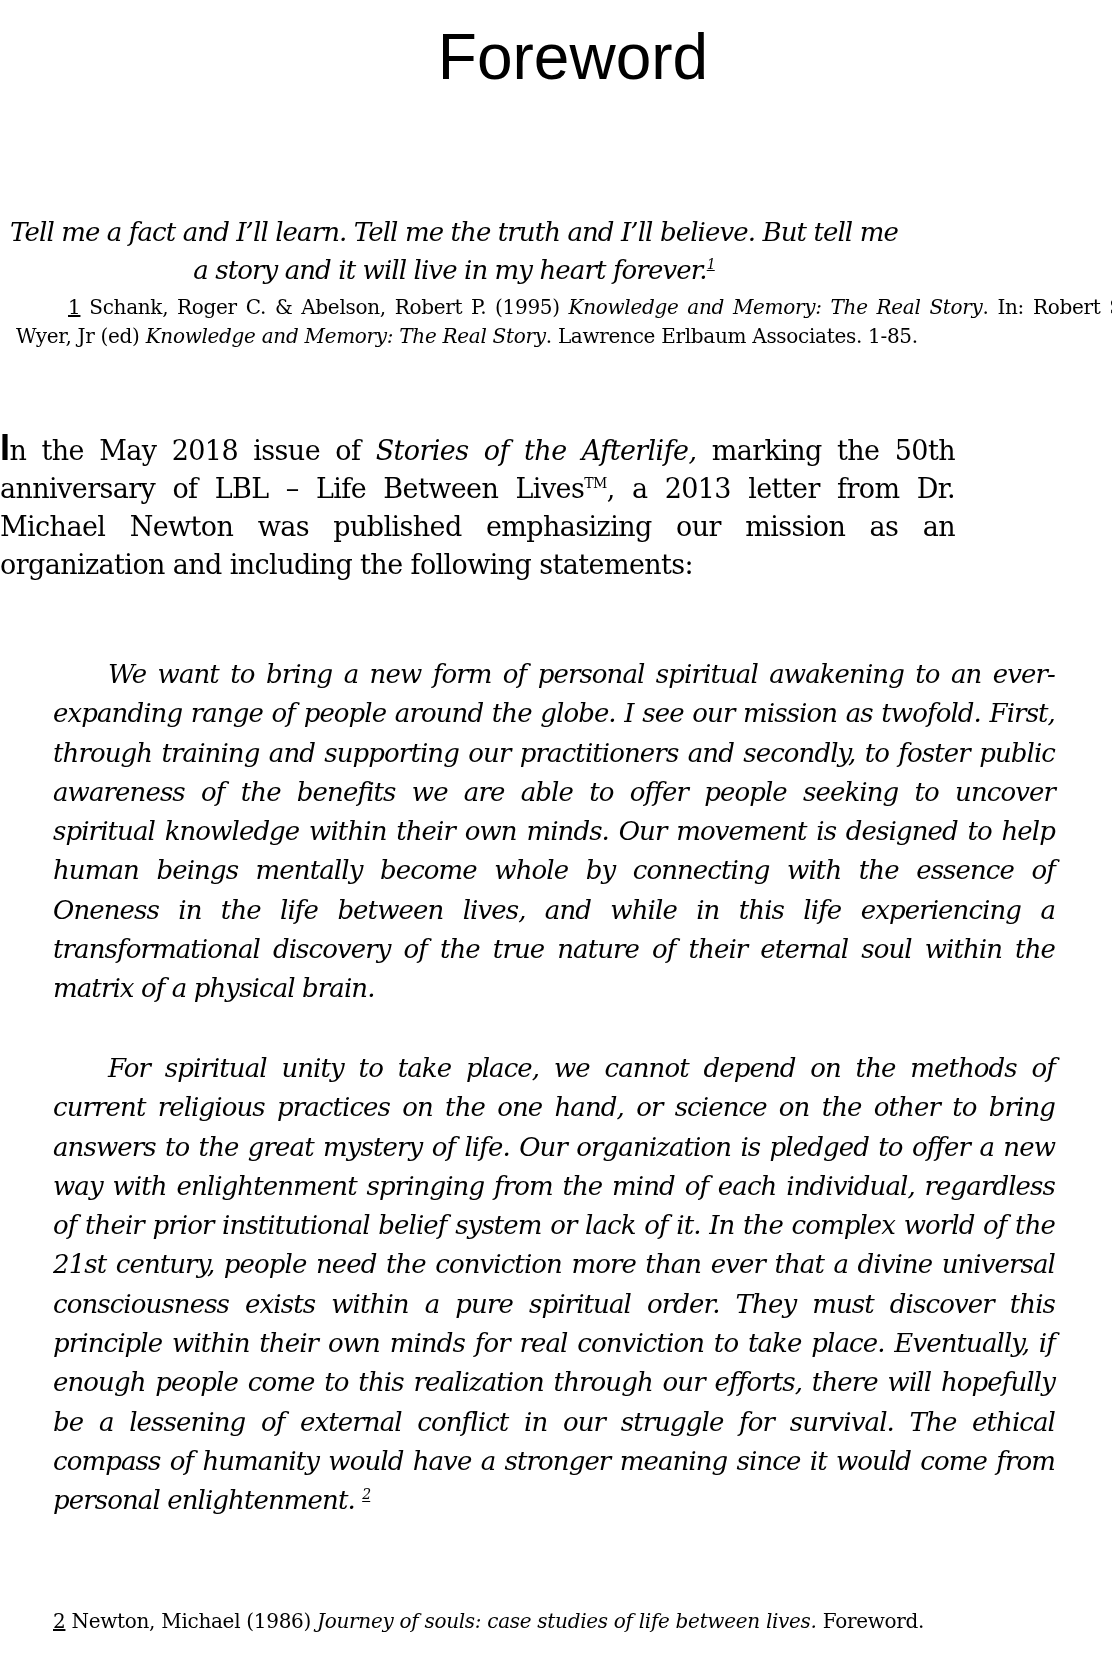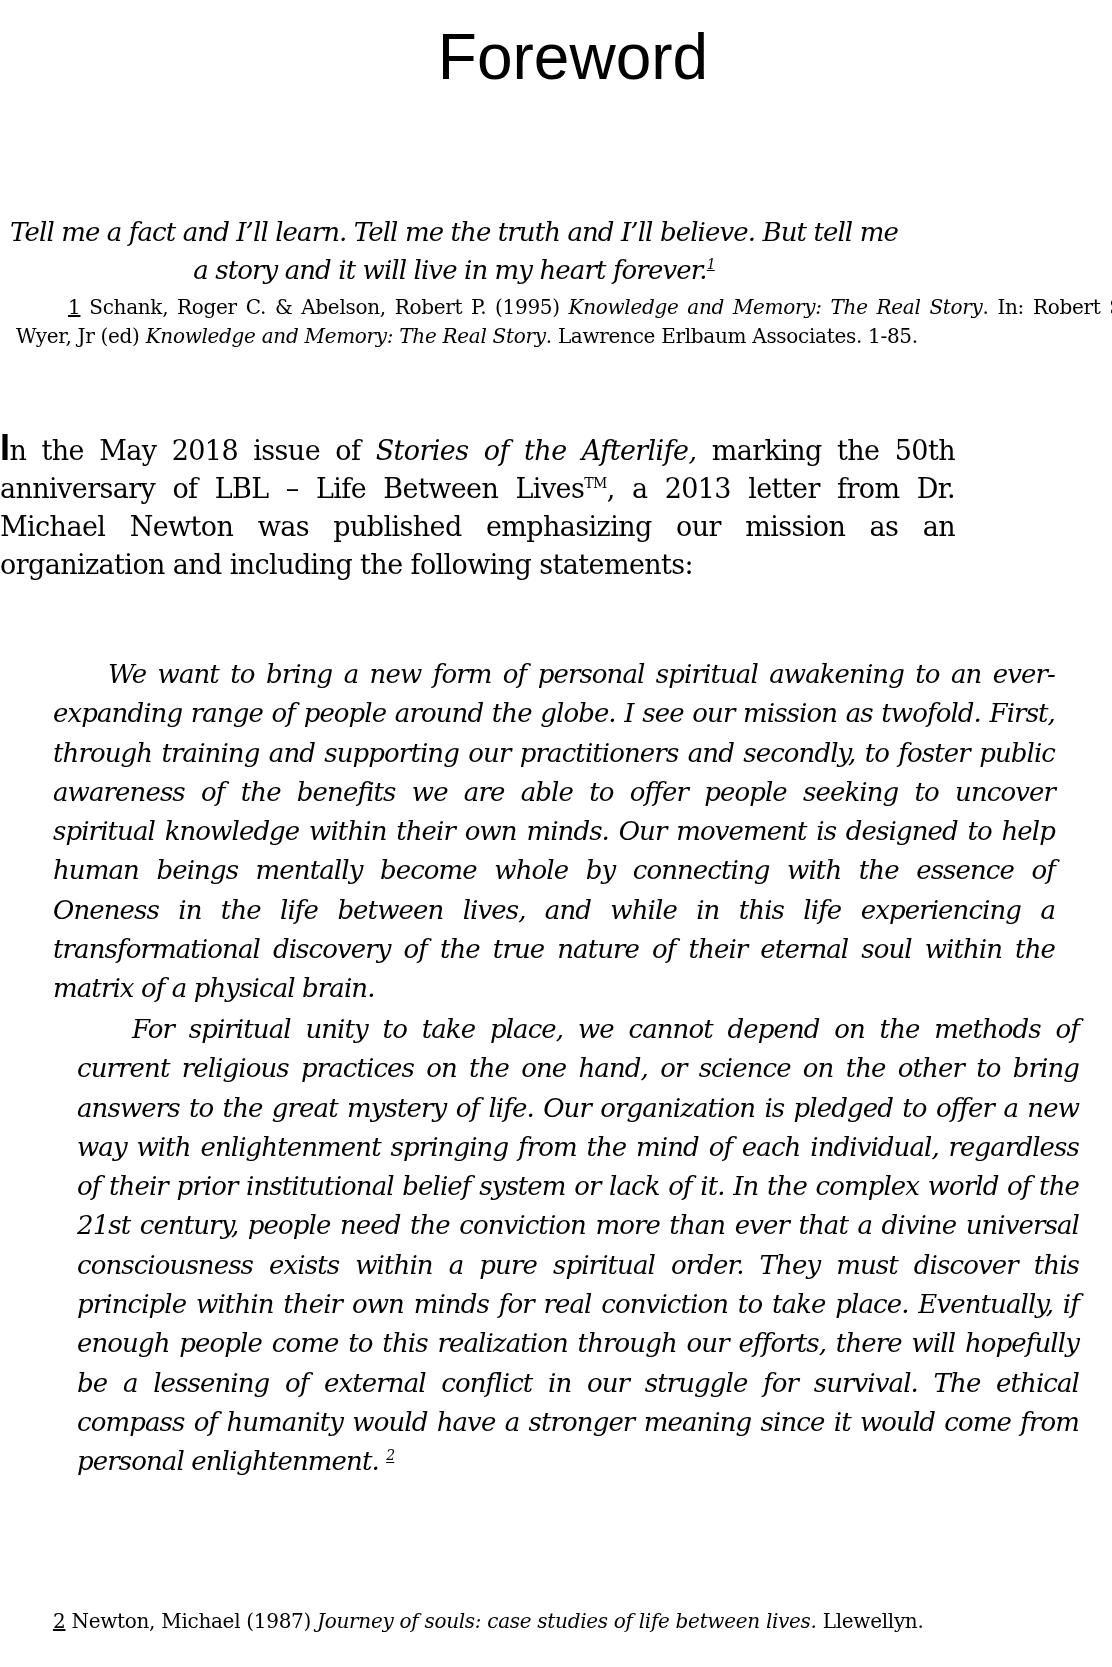--- a/index.html
+++ b/index.html
@@ -97,21 +97,21 @@
       font-family: "DejaVu Serif", serif;
       font-style: italic;
       font-size: 26px;
       line-height: 39.3px;
       text-align: justify;
       text-indent: 55px;
       letter-spacing: -0.9px;
       margin: 0;
     }
     .quote-1 { top: 655px; font-style: italic; }
-    .quote-2 { top: 1010px; margin-left: 24px; }
+    .quote-2 { top: 1049px; }
     .footnote-2 {
       position: absolute;
       top: 1606px;
       left: 53px;
       width: 1050px;
       font-family: "DejaVu Serif", serif;
       font-size: 20px;
       line-height: 30px;
       letter-spacing: -0.3px;
       margin: 0;
@@ -125,13 +125,13 @@
 <p class="epigraph"><span>Tell me a fact and I’ll learn. Tell me the truth and I’ll believe. But tell me a story and it will live in my heart forever.</span><sup><a class="fn-ref">1</a></sup></p>
 
 <p class="footnote-1"><span class="fn-num">1</span><span> Schank, Roger C. &amp; Abelson, Robert P. (1995) </span><em>Knowledge and Memory: The Real Story</em><span>. In: Robert S. Wyer, Jr (ed) </span><em>Knowledge and Memory: The Real Story</em><span>. Lawrence Erlbaum Associates. 1-85.</span></p>
 
 <p class="intro"><span class="drop-cap">I</span><span>n the May 2018 issue of </span><em>Stories of the Afterlife,</em><span> marking the 50th anniversary of LBL – Life Between Lives</span><span class="tm">TM</span><span>, a 2013 letter from Dr. Michael Newton was published emphasizing our mission as an organization and including the following statements:</span></p>
 
 <p class="quote quote-1">We want to bring a new form of personal spiritual awakening to an ever-expanding range of people around the globe. I see our mission as twofold. First, through training and supporting our practitioners and secondly, to foster public awareness of the benefits we are able to offer people seeking to uncover spiritual knowledge within their own minds. Our movement is designed to help human beings mentally become whole by connecting with the essence of Oneness in the life between lives, and while in this life experiencing a transformational discovery of the true nature of their eternal soul within the matrix of a physical brain.</p>
 
 <p class="quote quote-2"><span>For spiritual unity to take place, we cannot depend on the methods of current religious practices on the one hand, or science on the other to bring answers to the great mystery of life. Our organization is pledged to offer a new way with enlightenment springing from the mind of each individual, regardless of their prior institutional belief system or lack of it. In the complex world of the 21st century, people need the conviction more than ever that a divine universal consciousness exists within a pure spiritual order. They must discover this principle within their own minds for real conviction to take place. Eventually, if enough people come to this realization through our efforts, there will hopefully be a lessening of external conflict in our struggle for survival. The ethical compass of humanity would have a stronger meaning since it would come from personal enlightenment. </span><sup><a class="fn-ref">2</a></sup></p>
 
-<p class="footnote-2"><span class="fn-num">2</span><span> Newton, Michael (1987) </span><em>Journey of souls: case studies of life between lives.</em><span> Llewellyn.</span></p>
+<p class="footnote-2"><span class="fn-num">2</span><span> Newton, Michael (1986) </span><em>Journey of souls: case studies of life between lives.</em><span> Foreword.</span></p>
 
 </body></html>

